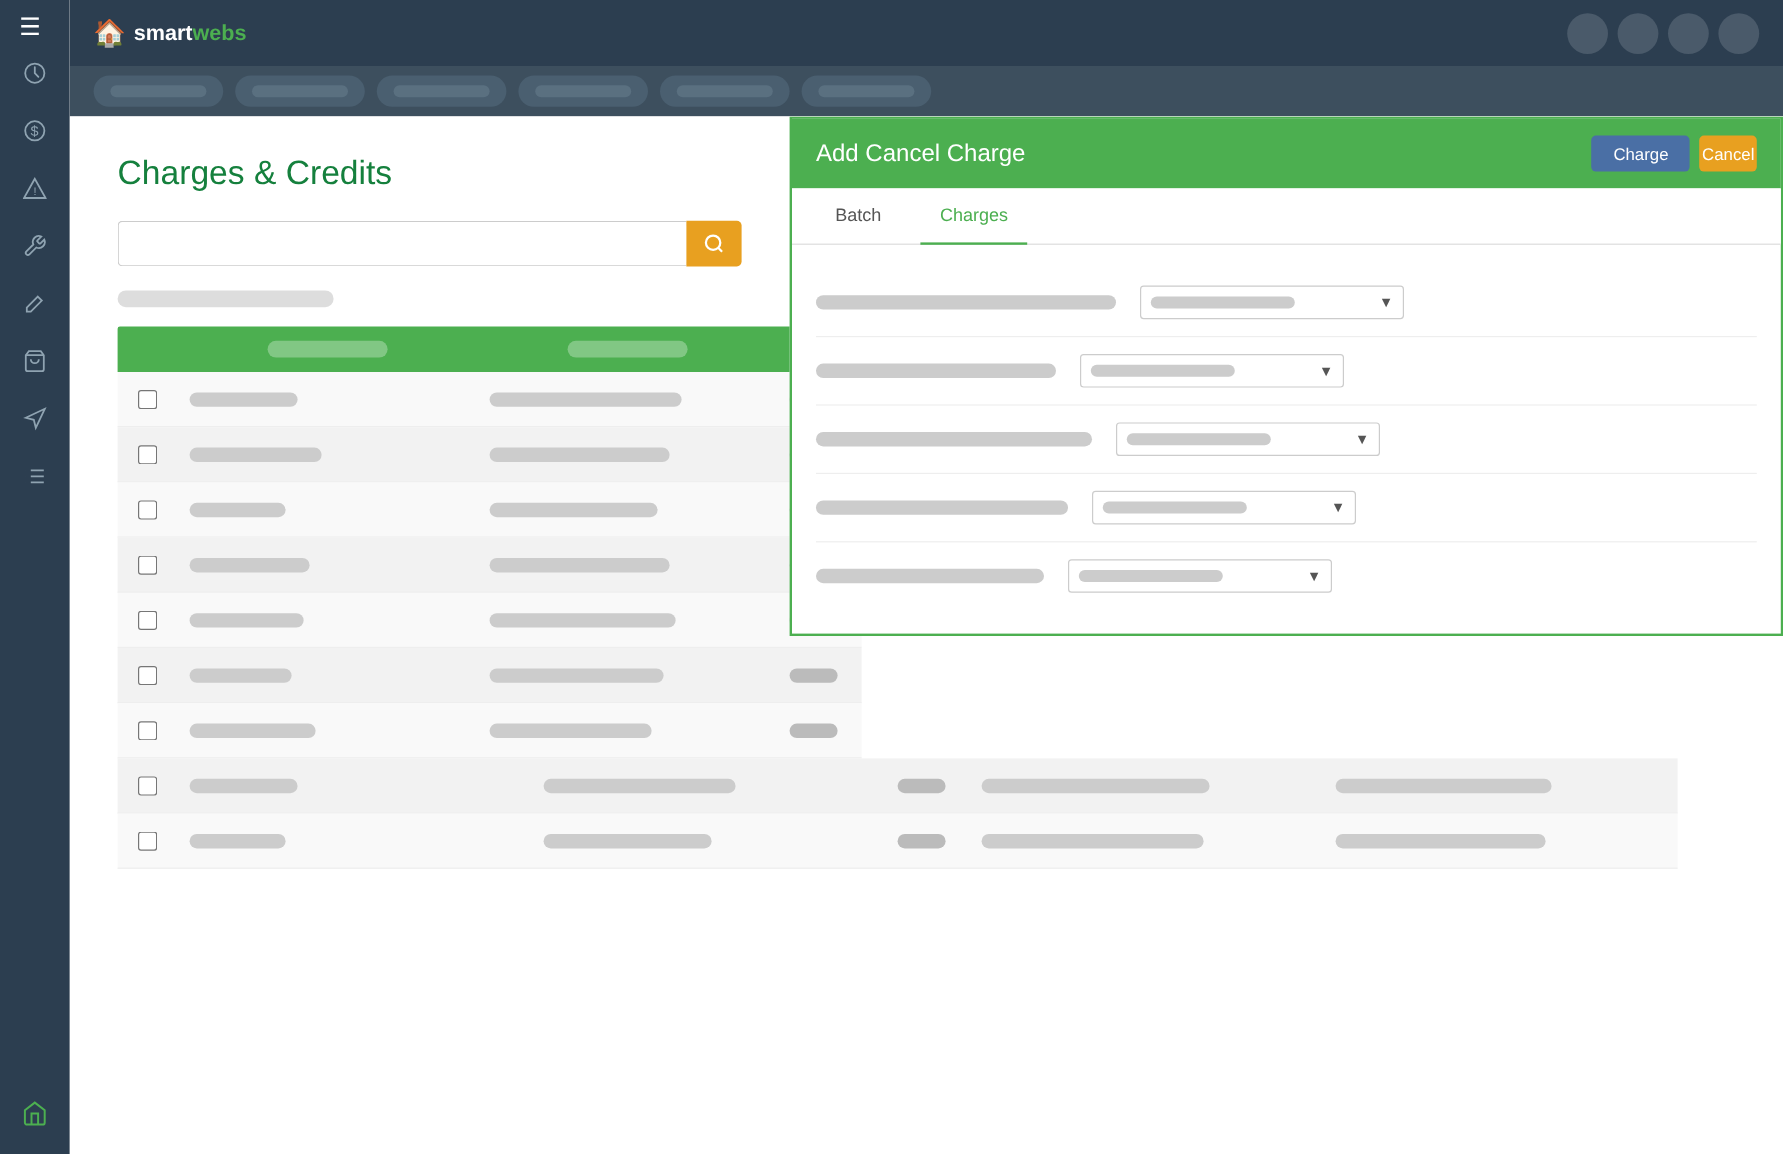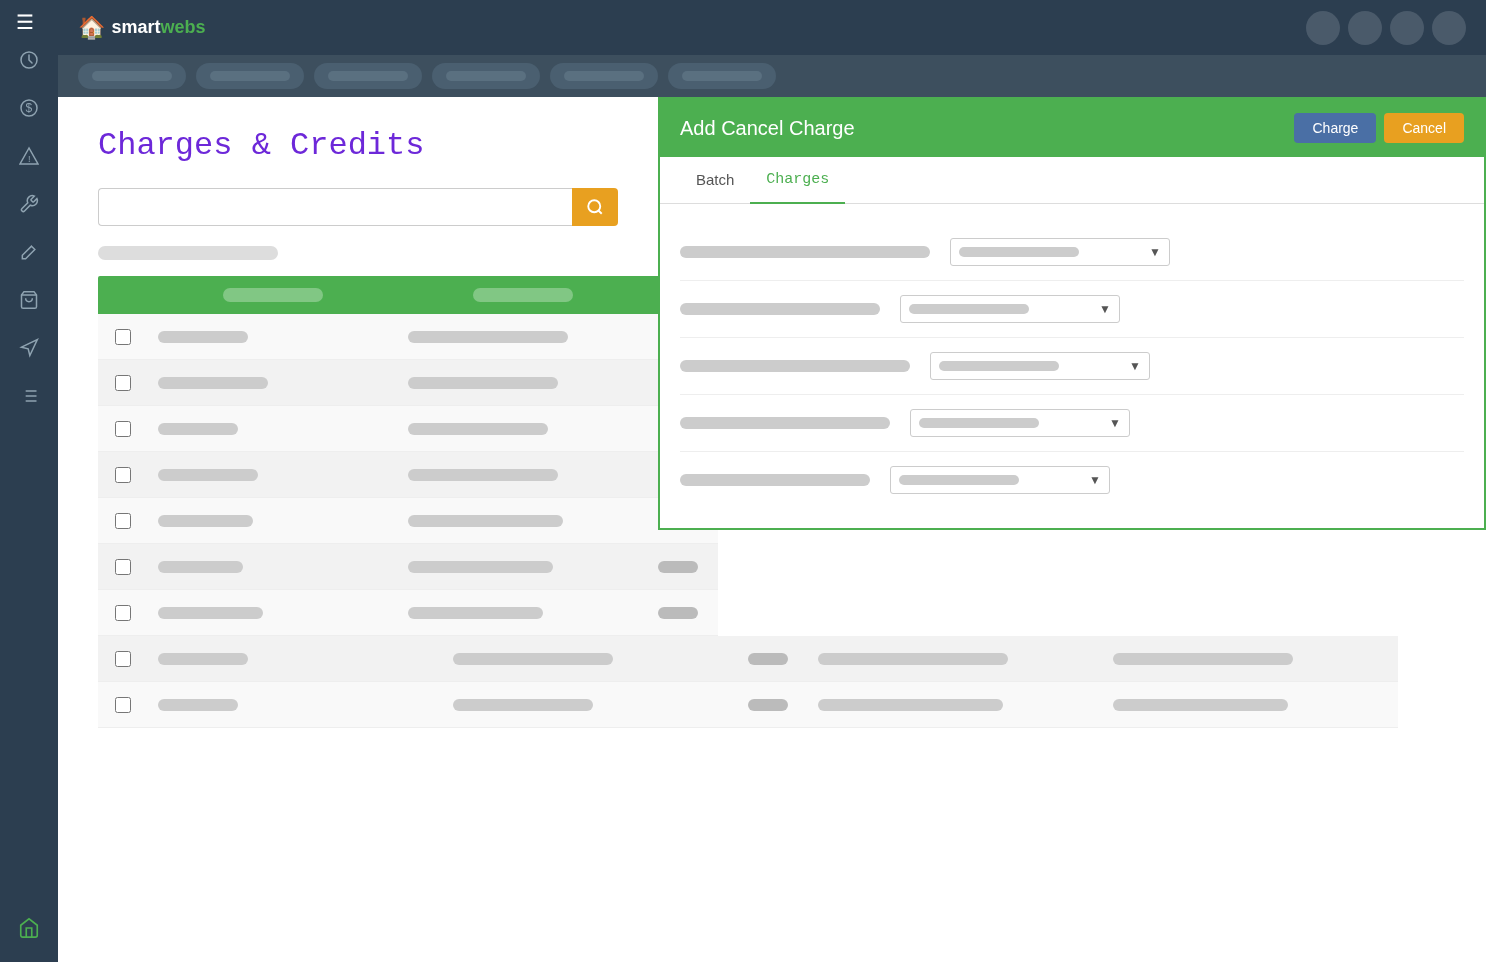--- a/index.html
+++ b/index.html
@@ -112,24 +112,23 @@
       overflow: auto;
     }
 
     .page-header {
       display: flex;
       align-items: center;
       justify-content: space-between;
       margin-bottom: 24px;
     }
     .page-title {
-      font-size: 32px;
+      font-size: 28px;
       font-weight: 400;
-      color: #6d28d9;
-      font-family: Liberation Mono, monospace;
+      color: #15803d;
     }
     .header-buttons {
       display: flex;
       gap: 8px;
     }
     .btn-charge {
       background: #4a6fa5;
       color: #fff;
       border: none;
       border-radius: 4px;
@@ -299,45 +298,44 @@
       border-radius: 4px;
       padding: 7px 18px;
       font-size: 14px;
       cursor: pointer;
     }
     .btn-modal-cancel {
       background: #e8a020;
       color: #fff;
       border: none;
       border-radius: 4px;
-      padding: 7px 18px;
+      padding: 7px 2px;
       font-size: 14px;
       cursor: pointer;
     }
 
     
     .modal-tabs {
       display: flex;
-      gap: 0;
+      gap: 17px;
       padding: 0 20px;
       border-bottom: 1px solid #ddd;
       background: #fff;
     }
     .modal-tab {
       padding: 14px 16px;
       font-size: 15px;
       cursor: pointer;
       color: #555;
       border-bottom: 2px solid transparent;
       margin-bottom: -1px;
     }
     .modal-tab.active {
       color: #4caf50;
       border-bottom: 2px solid #4caf50;
-      font-family: Liberation Mono, monospace;
     }
 
     
     .modal-body {
       padding: 20px;
     }
     .form-row {
       display: flex;
       align-items: center;
       padding: 14px 0;

